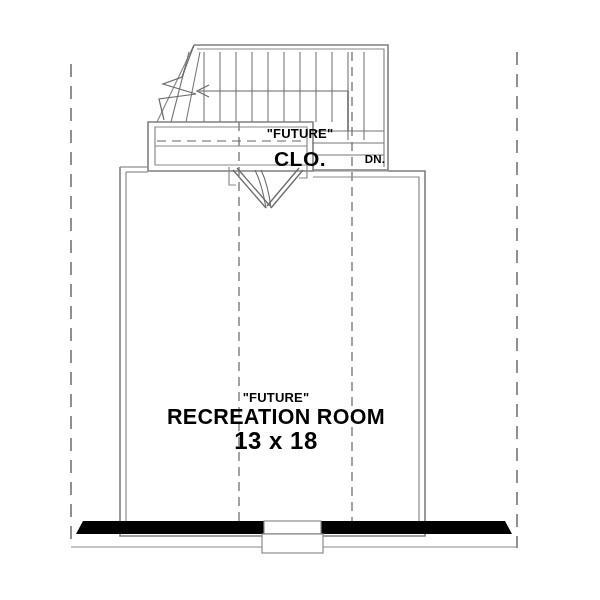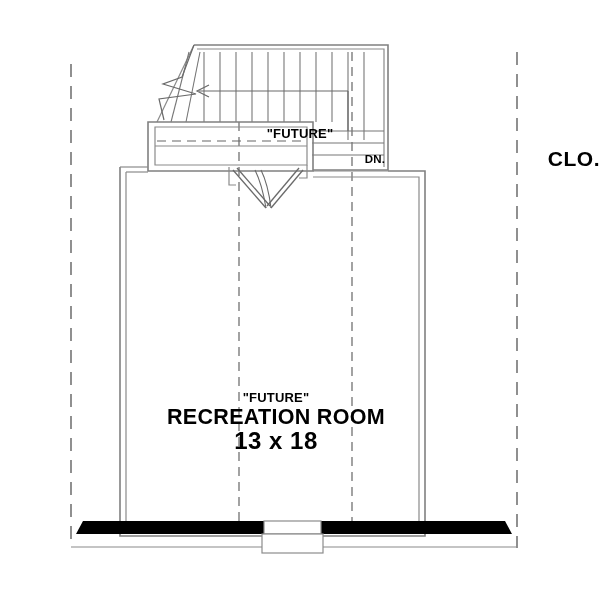--- a/index.html
+++ b/index.html
@@ -46,21 +46,21 @@
     letter-spacing: 0.2px;
     user-select: none;
   }
   #label-closet-future {
     left: 0; top: 126px; width: 600px;
     text-align: center;
     font-size: 13px;
   }
   #label-closet-name {
     left: 0; top: 147px; width: 600px;
-    text-align: right;
+    text-align: center;
     font-size: 21px;
     letter-spacing: 0.5px;
   }
   #label-dn {
     left: 0; top: 153px; width: 600px;
     text-align: center;
     font-size: 11.5px;
     transform: translateX(75px);
   }
   #label-rec-future {

